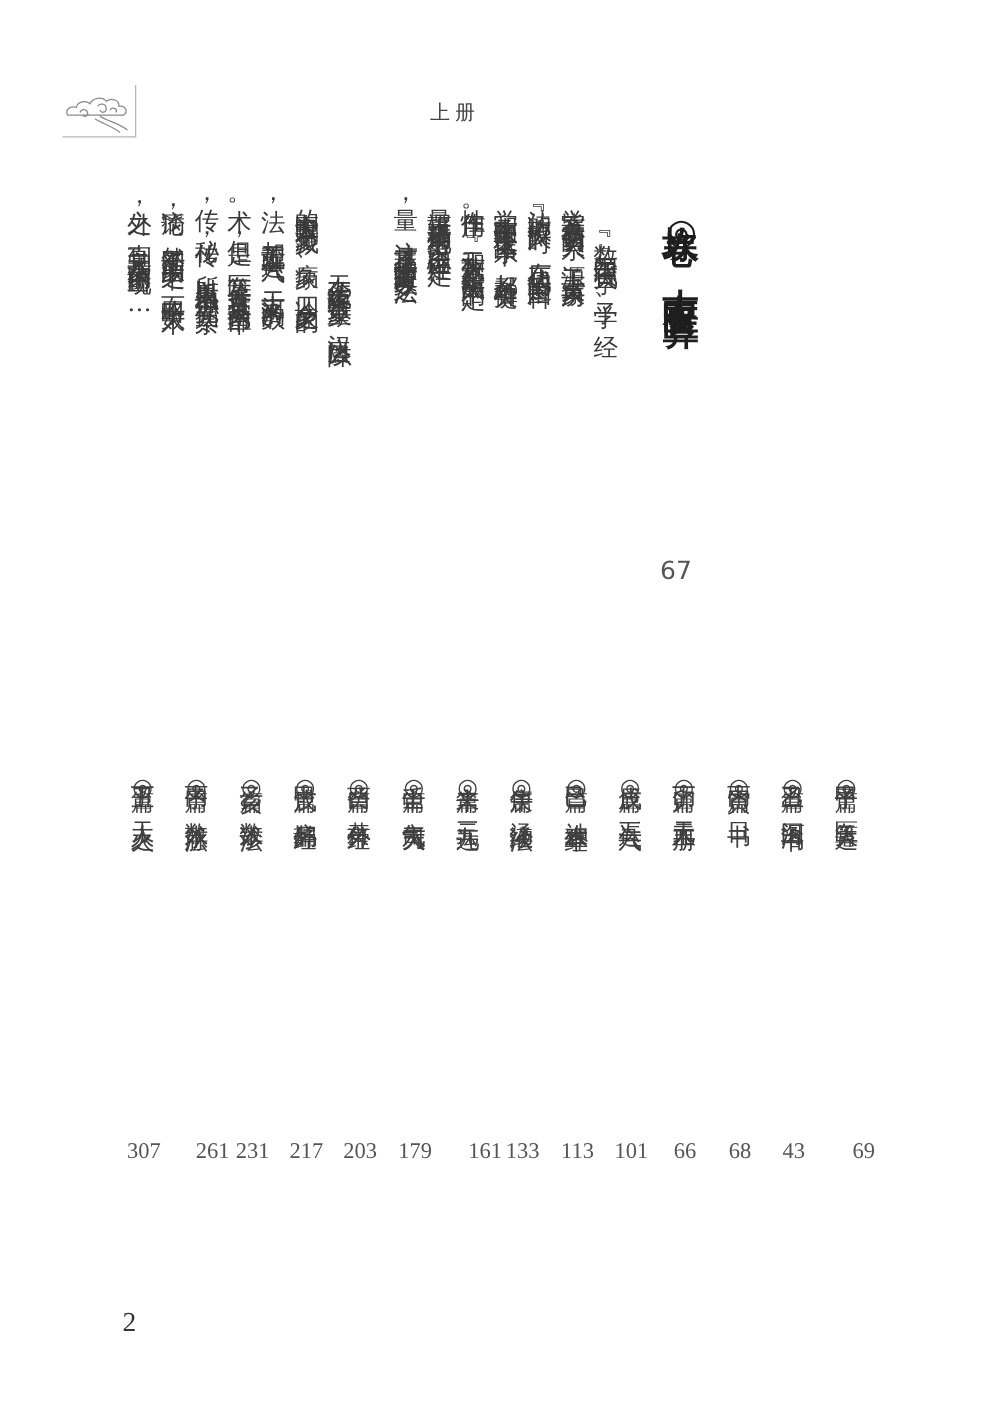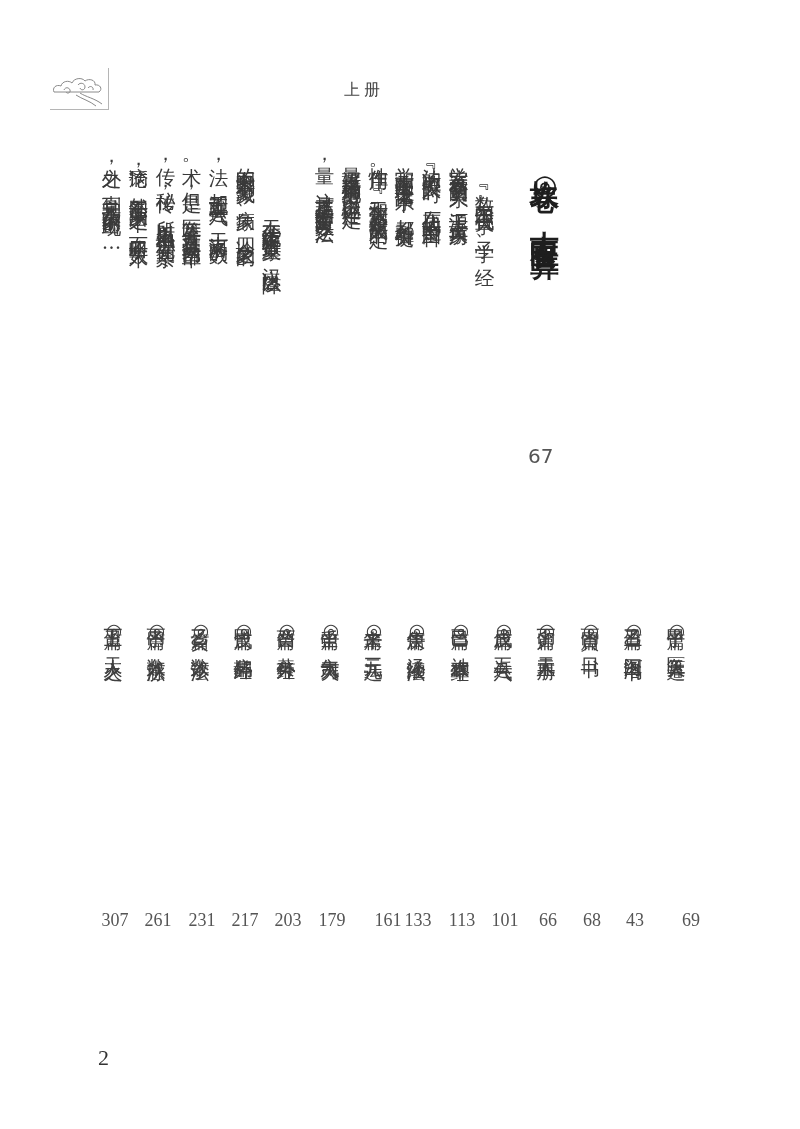--- a/index.html
+++ b/index.html
@@ -106,17 +106,17 @@
   <div class="toc-page" style="left:570px;">68</div>
   <div class="toc-page" style="left:526px;">66</div>
   <div class="toc-page" style="left:483px;">101</div>
   <div class="toc-page" style="left:440px;">113</div>
   <div class="toc-page" style="left:396px;">133</div>
   <div class="toc-page" style="left:366px;">161</div>
   <div class="toc-page" style="left:310px;">179</div>
   <div class="toc-page" style="left:266px;">203</div>
   <div class="toc-page" style="left:223px;">217</div>
   <div class="toc-page" style="left:180px;">231</div>
-  <div class="toc-page" style="left:136px;">261</div>
+  <div class="toc-page" style="left:148px;">261</div>
   <div class="toc-page" style="left:93px;">307</div>
 </div>
 
 <div class="folio">2</div>
 
 </body></html>

